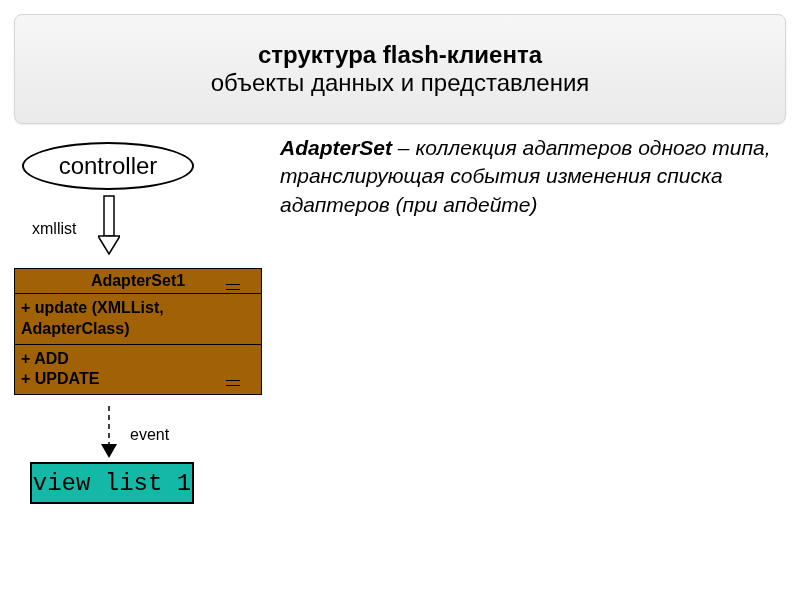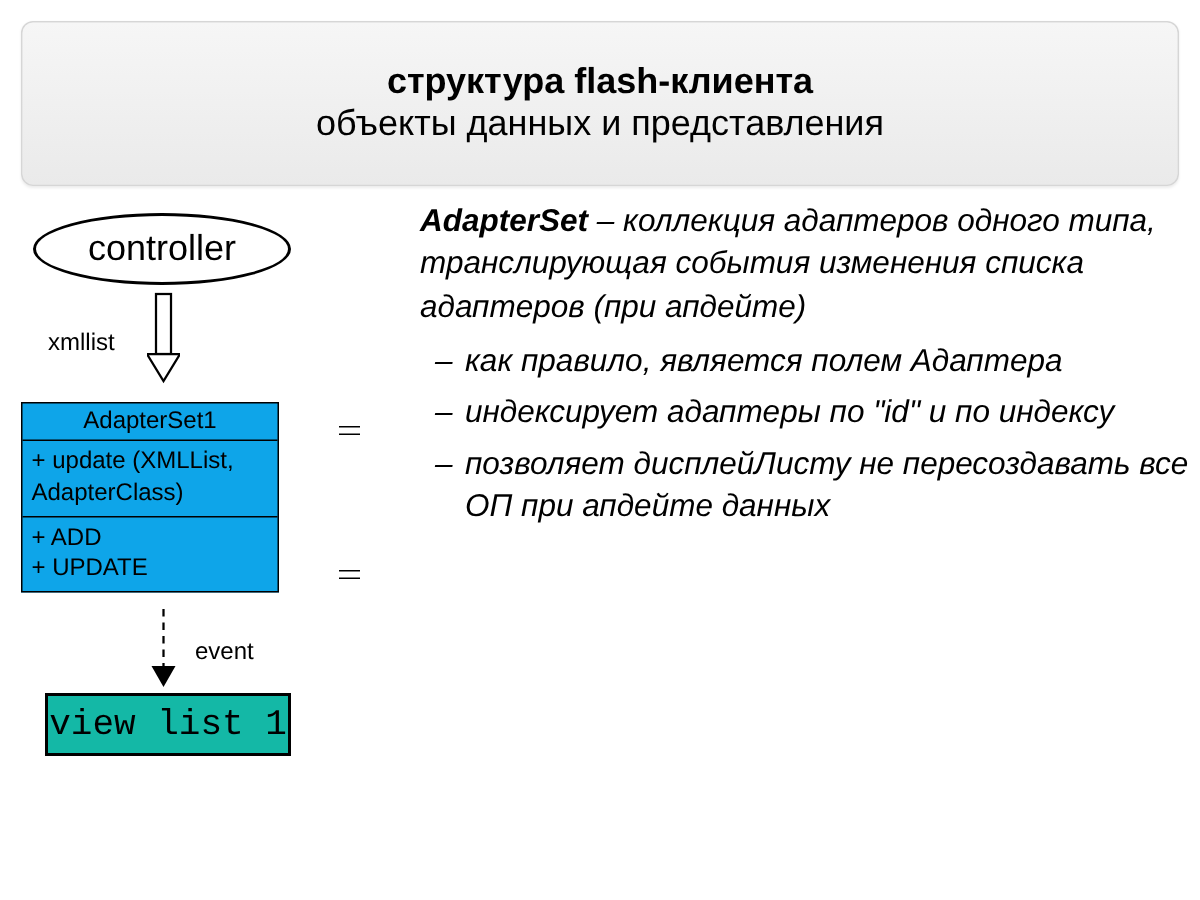--- a/index.html
+++ b/index.html
@@ -74,24 +74,25 @@
     width: 22px; height: 62px;
   }
   .label-xmllist {
     position: absolute;
     left: 28px; top: 86px;
     font-size: 16px;
   }
   .uml {
     position: absolute;
     left: 10px; top: 134px;
-    width: 172px;
+    width: 248px;
     border: 1px solid #000;
-    background: #0ea5e9;
+    background: #a16207;
     font-size: 16px;
+    font-weight: bold;
   }
   .uml-name {
     border-bottom: 1px solid #000;
     text-align: center;
     padding: 3px 4px;
   }
   .uml-ops {
     border-bottom: 1px solid #000;
     padding: 4px 6px;
     line-height: 1.3;
@@ -166,19 +167,14 @@
     </svg>
     <div class="label-event">event</div>
 
     <div class="viewbox">view list 1</div>
   </div>
 
   <div class="right">
     <div class="lead">
       <b>AdapterSet</b><span> – коллекция адаптеров одного типа, транслирующая события изменения списка адаптеров (при апдейте)</span>
     </div>
-    <ul>
-      <li>как правило, является полем Адаптера</li>
-      <li>индексирует адаптеры по "id" и по индексу</li>
-      <li>позволяет дисплейЛисту не пересоздавать все ОП при апдейте данных</li>
-    </ul>
   </div>
 </div>
 
 </body></html>

